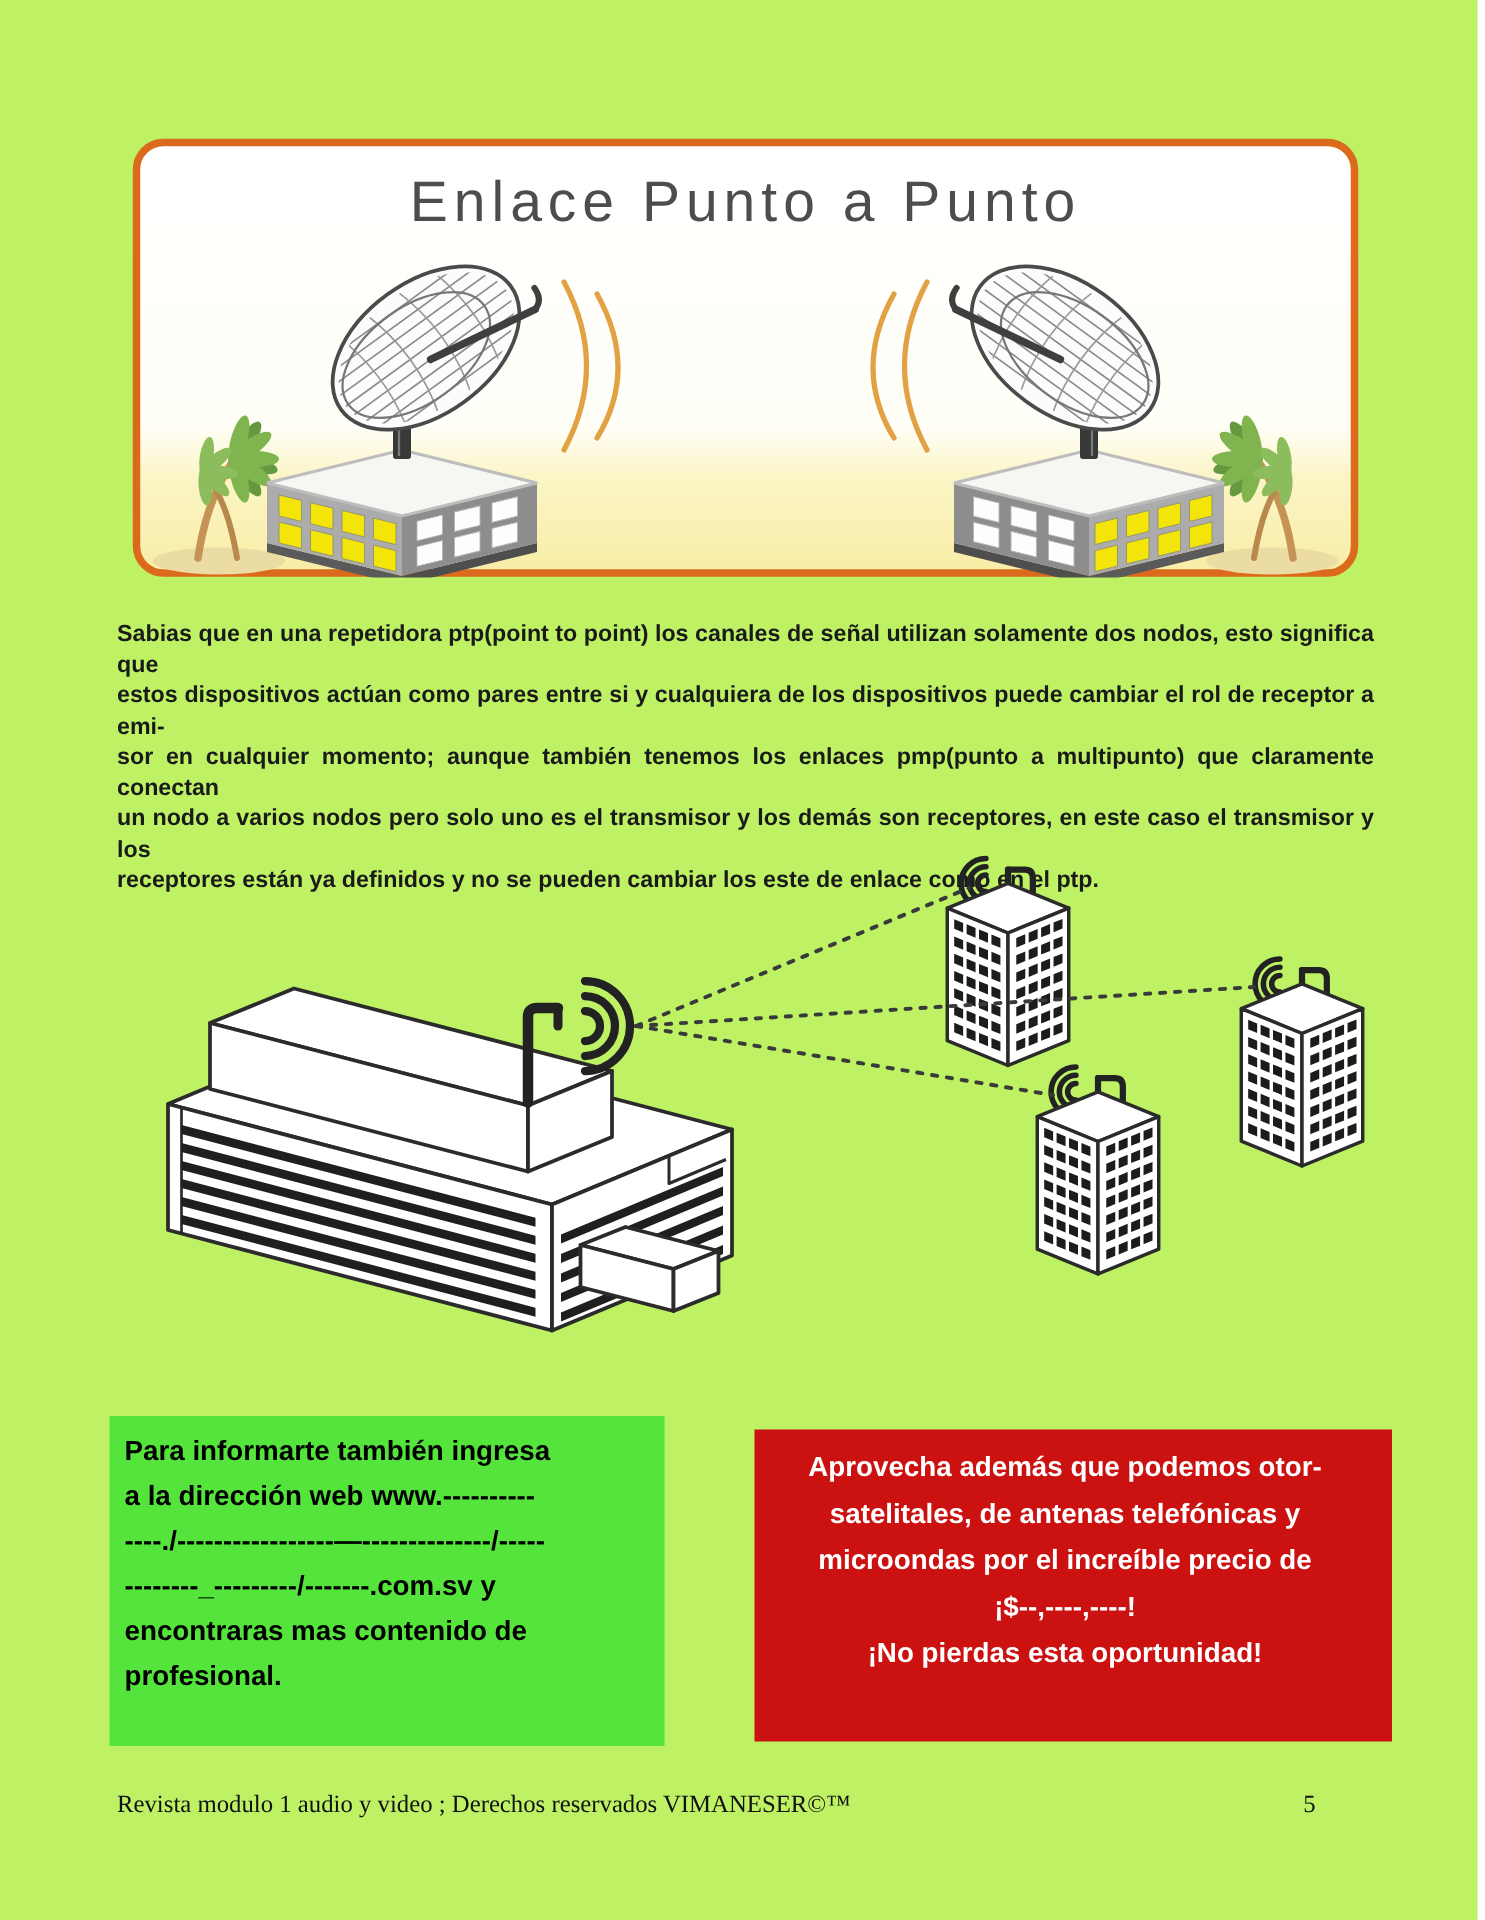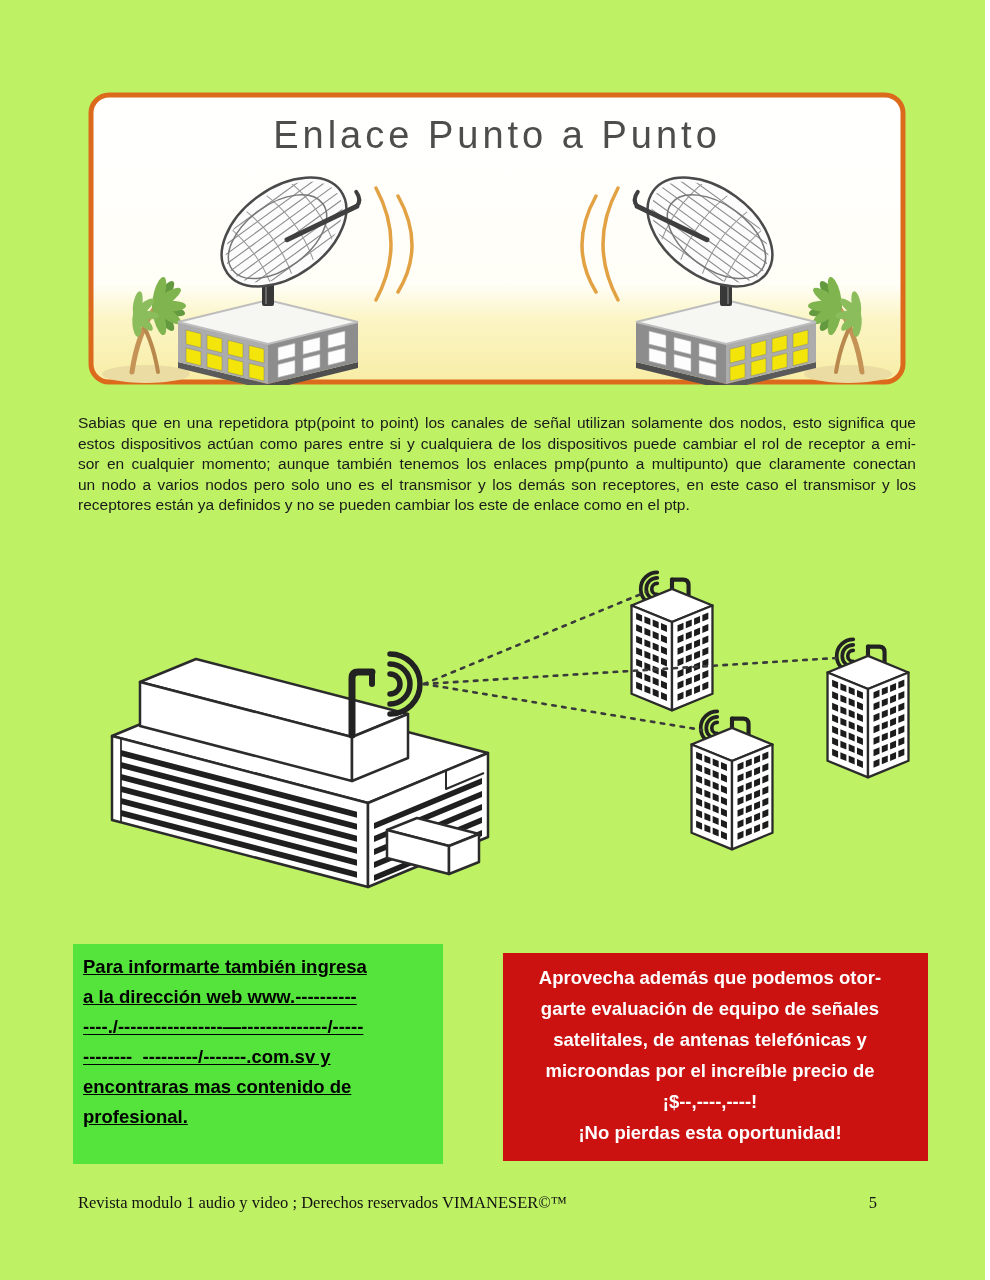--- a/index.html
+++ b/index.html
@@ -7,31 +7,31 @@
         font-family:"Liberation Sans",sans-serif;}
 
   
   .banner{position:absolute;left:88px;top:92px;width:818px;height:293px;}
   .banner svg{position:absolute;left:0;top:0;}
   .banner-title{position:absolute;left:0;top:22px;width:100%;text-align:center;
     font-size:38px;letter-spacing:4px;color:#4d4d4d;font-weight:400;}
 
   
   .paragraph{position:absolute;left:78px;top:413px;width:838px;color:#1a1a1a;
-    font-size:15.5px;line-height:20.5px;}
+    font-size:15.5px;line-height:20.5px;font-weight:bold;}
   .para-line{text-align:justify;text-align-last:justify;}
   .para-line.last{text-align-last:left;}
 
   
   .diagram{position:absolute;left:0;top:540px;}
 
   
   .green-box{position:absolute;left:73px;top:944px;width:370px;height:220px;
     background:#55E43C;color:#000;font-weight:bold;font-size:18.5px;line-height:30px;
-    padding:8px 6px 0 10px;box-sizing:border-box;text-decoration:underline;}
+    padding:8px 6px 0 10px;box-sizing:border-box;}
   .red-box{position:absolute;left:503px;top:953px;width:425px;height:208px;
     background:#CC1111;color:#fff;font-weight:bold;font-size:18.5px;line-height:31px;
     padding:9px 19px 0 8px;box-sizing:border-box;text-align:center;}
 
   
   .footer-text{position:absolute;left:78px;top:1193px;font-family:"Liberation Serif",serif;
     font-size:16.5px;color:#111;}
   .page-number{position:absolute;left:845px;top:1193px;width:32px;text-align:right;
     font-family:"Liberation Serif",serif;font-size:16.5px;color:#111;}
 </style>
@@ -245,21 +245,20 @@
     <div>Para informarte también ingresa</div>
     <div>a la dirección web www.----------</div>
     <div>----./-----------------—--------------/-----</div>
     <div>--------_---------/-------.com.sv y</div>
     <div>encontraras mas contenido de</div>
     <div>profesional.</div>
   </div>
 
   <div class="red-box">
     <div>Aprovecha además que podemos otor-</div>
-    <div>garte evaluación de equipo de señales</div>
     <div>satelitales, de antenas telefónicas y</div>
     <div>microondas por el increíble precio de</div>
     <div>¡$--,----,----!</div>
     <div>¡No pierdas esta oportunidad!</div>
   </div>
 
   <div class="footer-text">Revista modulo 1 audio y video ; Derechos reservados VIMANESER©™</div>
   <div class="page-number">5</div>
 
 </div>

